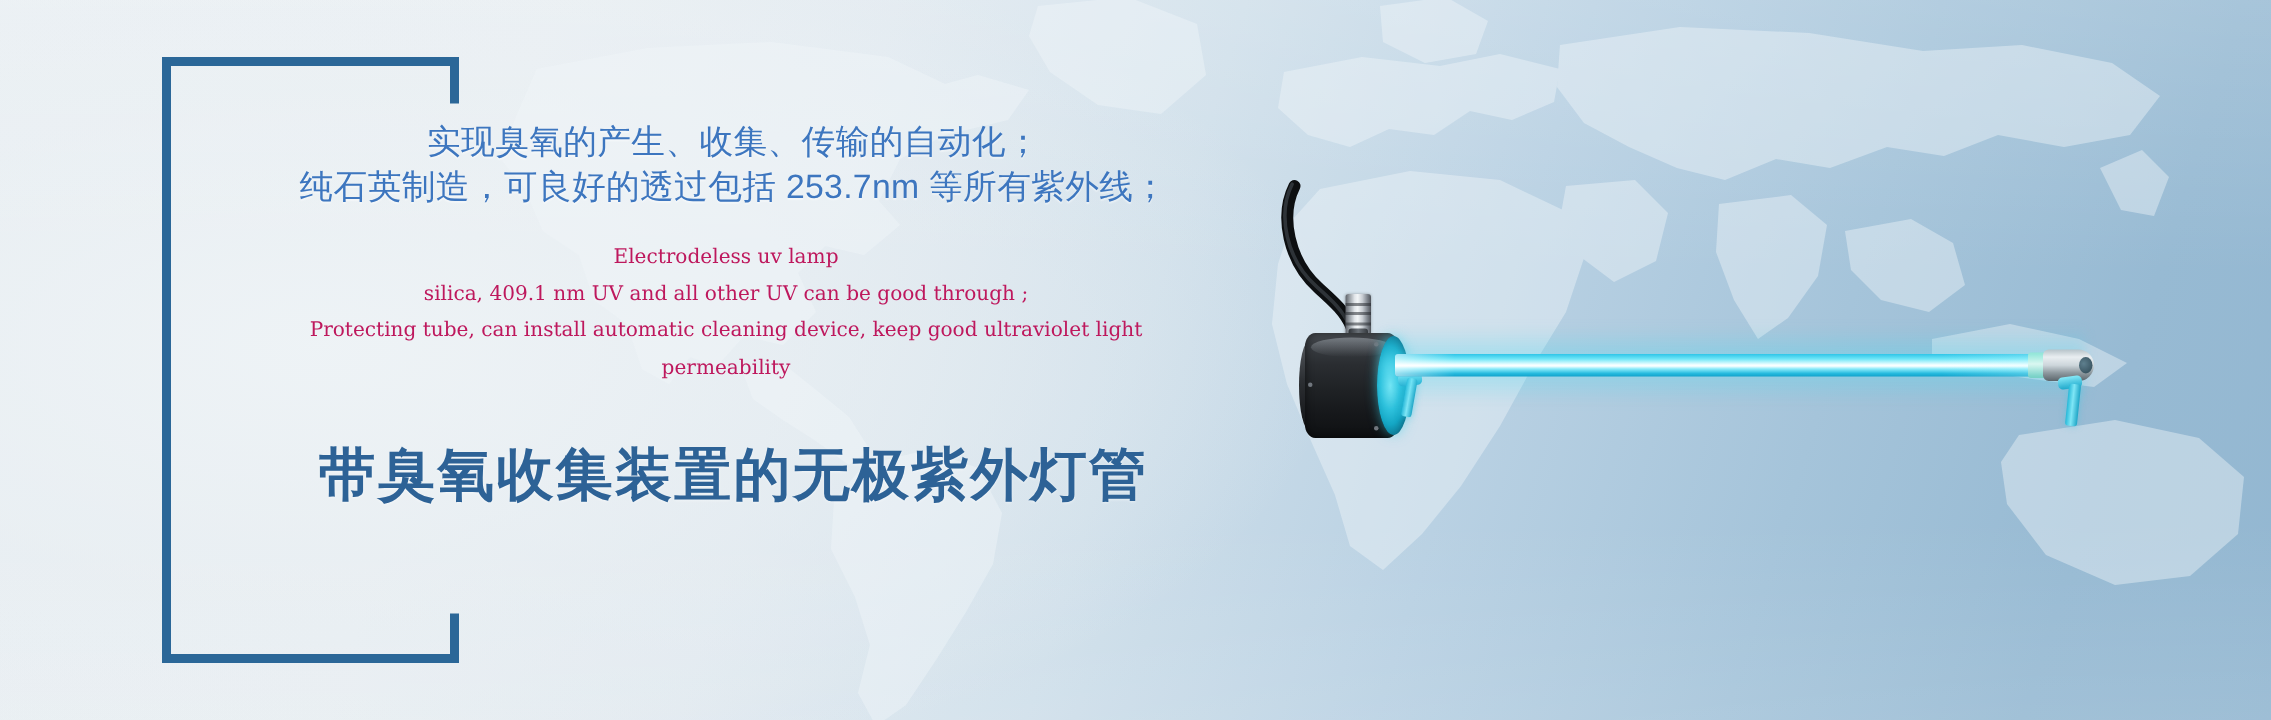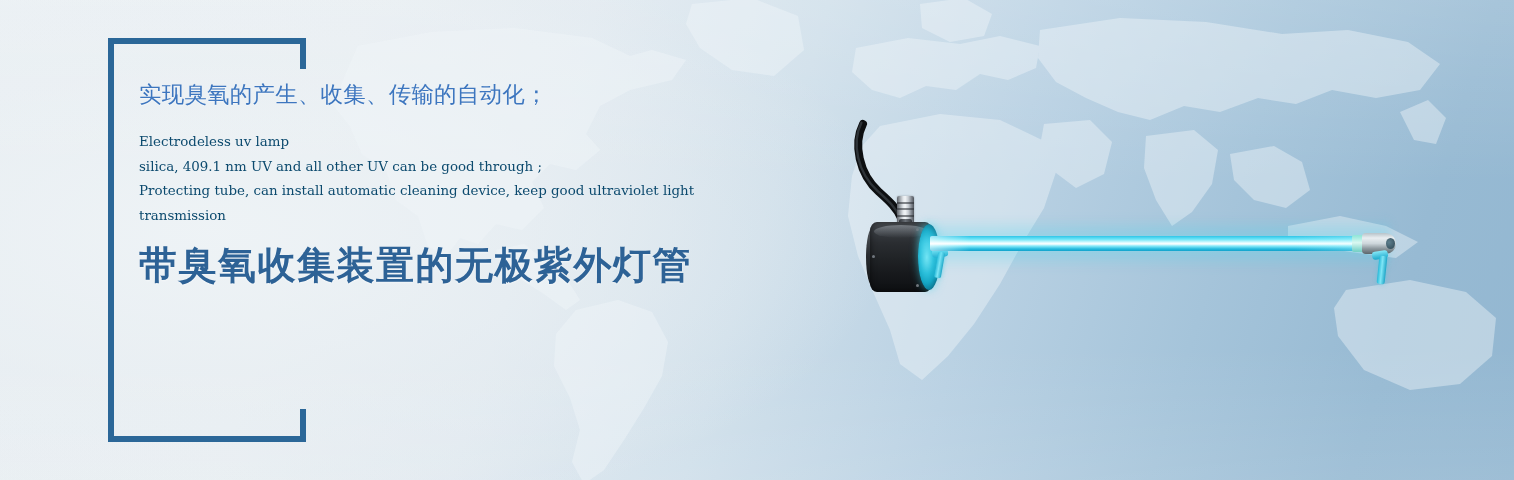--- a/index.html
+++ b/index.html
@@ -9,20 +9,21 @@
     background: #ffffff;
   }
 
   #banner {
     position: relative;
     width: 1514px;
     height: 480px;
     overflow: hidden;
     font-family: "Liberation Sans", "DejaVu Sans", sans-serif;
     background: #e7edf1;
+    text-align: center;
   }
 
   
   .bg-base {
     position: absolute;
     inset: 0;
     background: linear-gradient(107deg,
         #e8eef2 0%,
         #e7edf1 22%,
         #dfe8ef 36%,
@@ -97,30 +98,30 @@
     font-size: 22.5px;
     line-height: 30px;
     letter-spacing: 0.2px;
     white-space: nowrap;
     text-shadow: 0 1px 1px rgba(255,255,255,0.45);
   }
   .cn-lines div { margin: 0; }
 
   .en-block {
     margin-top: 20px;
-    color: #0c4a6e;
+    color: #be185d;
     font-family: "DejaVu Serif", "Liberation Serif", serif;
     font-size: 13.4px;
     line-height: 24.5px;
     width: 690px;
   }
   .en-block .en-line { white-space: nowrap; }
 
   .headline {
-    margin-top: 14px;
+    margin-top: 36px;
     color: #2d6296;
     font-size: 38px;
     font-weight: bold;
     letter-spacing: 1.5px;
     line-height: 46px;
     white-space: nowrap;
     text-shadow: 0 1px 2px rgba(255,255,255,0.5);
   }
 
   
@@ -385,27 +386,28 @@
     <span class="seg seg-left"></span>
     <span class="seg seg-bottom"></span>
     <span class="seg seg-right-top"></span>
     <span class="seg seg-right-bottom"></span>
   </div>
 
   <div class="content">
 
     <div class="cn-lines">
       <div>实现臭氧的产生、收集、传输的自动化；</div>
+      <div>纯石英制造，可良好的透过包括 253.7nm 等所有紫外线；</div>
     </div>
 
     <div class="en-block">
       <div class="en-line">Electrodeless uv lamp</div>
       <div class="en-line">silica, 409.1 nm UV and all other UV can be good through ;</div>
       <div class="en-line">Protecting tube, can install automatic cleaning device, keep good ultraviolet light</div>
-      <div class="en-line">transmission</div>
+      <div class="en-line">permeability</div>
     </div>
 
     <div class="headline">带臭氧收集装置的无极紫外灯管</div>
   </div>
 
   <div class="cable">
     <svg viewBox="0 0 120 110" aria-hidden="true">
       <path d="M18 6 C 8 26, 14 56, 34 74 C 44 83, 52 90, 56 100" stroke="#0d0f11" stroke-width="8" fill="none" stroke-linecap="round"></path>
       <path d="M18 6 C 8 26, 14 56, 34 74 C 44 83, 52 90, 56 100" stroke="#3a4046" stroke-width="2.4" fill="none" stroke-linecap="round" opacity="0.75" transform="translate(-1.6,-1.2)"></path>
     </svg>

